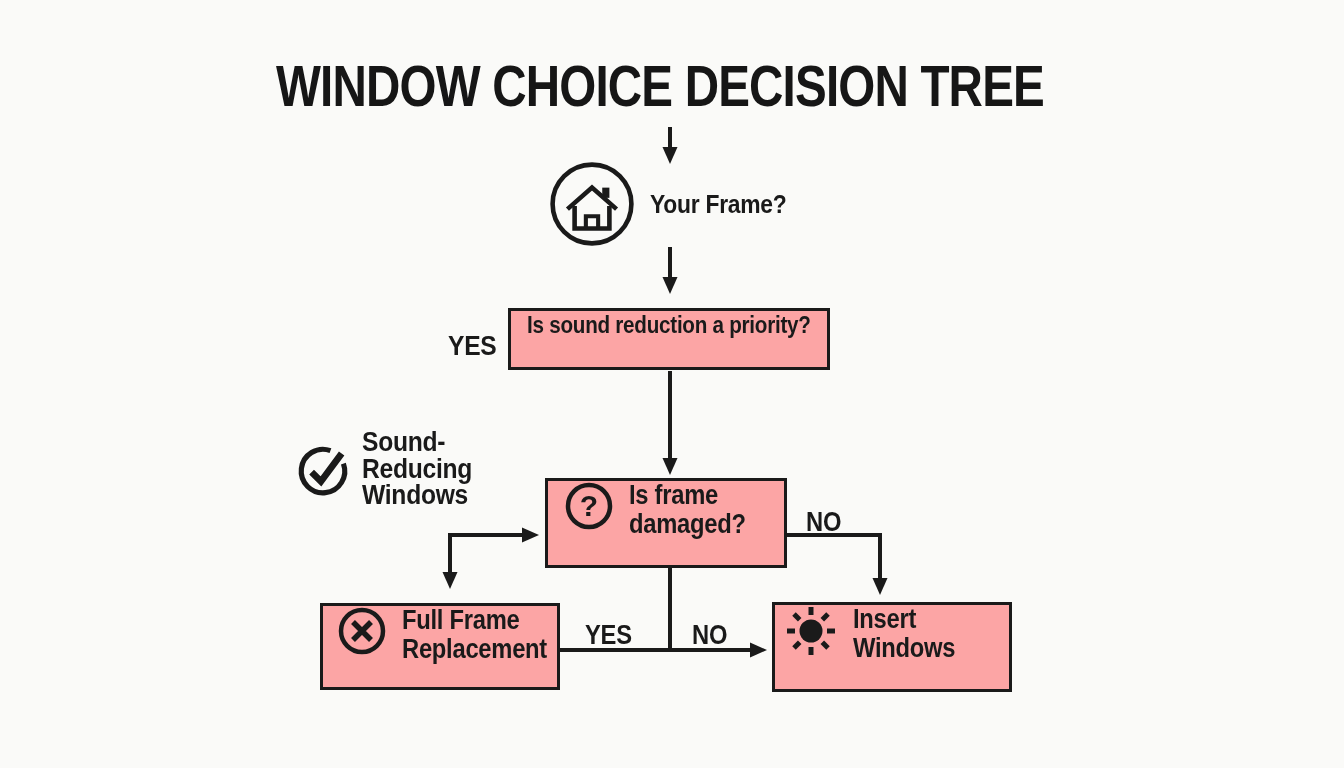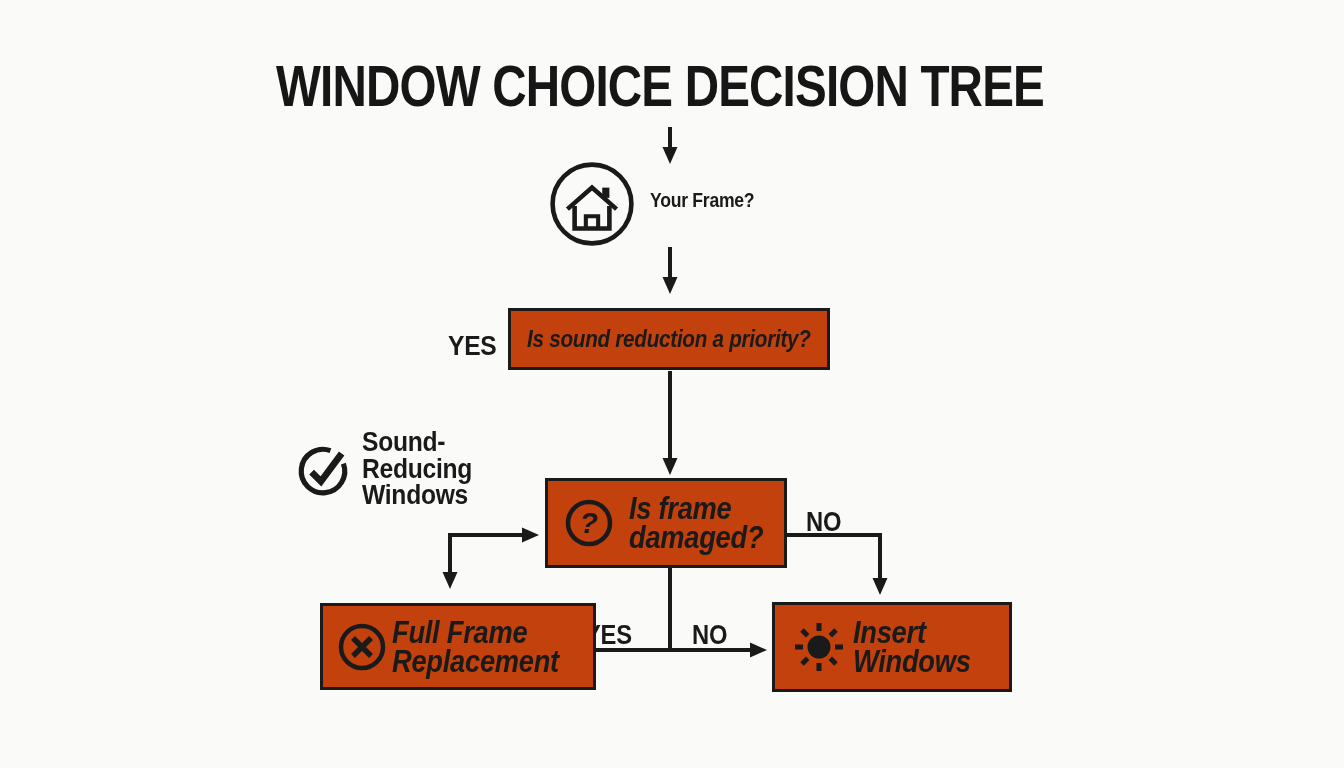--- a/index.html
+++ b/index.html
@@ -27,24 +27,24 @@
 
   
   .lbl {
     display: inline-block; font-weight: bold; color: #1a1a1a;
     transform: scaleX(0.88); transform-origin: left center;
     letter-spacing: -0.3px; white-space: nowrap;
   }
 
   
   .node-box {
-    position: absolute; border: 3px solid #1a1a1a; background: #c2410c;
-    display: flex; align-items: center; font-style: italic;
+    position: absolute; border: 3px solid #1a1a1a; background: #fca5a5;
+    display: flex; align-items: flex-start;
   }
-  .node-box .box-lines { line-height: 29px; font-size: 31px; }
+  .node-box .box-lines { line-height: 29px; font-size: 27px; }
   .icon-cell { flex: 0 0 auto; }
 
   .edge-label { position: absolute; font-size: 27px; margin-top: 8px; }
 
   .multiline { line-height: 26.5px; font-size: 28px; }
 </style>
 </head>
 <body>
 
 <div id="stage">
@@ -77,21 +77,21 @@
 
   <div class="abs" style="left:548px; top:160px; width:88px; height:88px;">
     <svg width="88" height="88" viewBox="0 0 86 86">
       <circle cx="43" cy="43" r="38.5" fill="none" stroke="#1a1a1a" stroke-width="4.5"></circle>
       <rect x="53" y="27" width="7" height="10" fill="#1a1a1a"></rect>
       <path d="M19,48 L43,27 L67,48" fill="none" stroke="#1a1a1a" stroke-width="4.5" stroke-linejoin="miter"></path>
       <path d="M26,45 L26,67 L60,67 L60,45" fill="none" stroke="#1a1a1a" stroke-width="4.5"></path>
       <path d="M37,67 L37,55 L49,55 L49,67" fill="none" stroke="#1a1a1a" stroke-width="4"></path>
     </svg>
   </div>
-  <div class="abs" style="left:650px; top:189px; font-size:20px;">
+  <div class="abs" style="left:650px; top:189px; font-size:26px;">
     <span class="lbl">Your Frame?</span>
   </div>
 
   <div class="edge-label" style="left:448px; top:322px; font-size:28px;">
     <span class="lbl">YES</span>
   </div>
 
   <div class="node-box" style="left:508px; top:308px; width:322px; height:62px; justify-content:center;">
     <span class="lbl" style="font-size:24px; transform:scaleX(0.86); transform-origin:center;">Is sound reduction a priority?</span>
   </div>
@@ -125,34 +125,34 @@
     <span class="lbl">NO</span>
   </div>
 
   <div class="edge-label" style="left:585px; top:612px;">
     <span class="lbl">YES</span>
   </div>
   <div class="edge-label" style="left:692px; top:612px;">
     <span class="lbl">NO</span>
   </div>
 
-  <div class="node-box" style="left:320px; top:603px; width:276px; height:87px; padding-left:14px; gap:5px;">
+  <div class="node-box" style="left:320px; top:603px; width:240px; height:87px; padding-left:14px; gap:15px;">
     <span class="icon-cell">
       <svg width="50" height="50" viewBox="0 0 50 50">
         <circle cx="25" cy="25" r="21" fill="none" stroke="#1a1a1a" stroke-width="4.5"></circle>
         <path d="M16,16 L34,34 M34,16 L16,34" stroke="#1a1a1a" stroke-width="5.5" fill="none"></path>
       </svg>
     </span>
     <span class="box-lines">
       <span class="lbl" style="display:block;">Full Frame</span>
       <span class="lbl" style="display:block;">Replacement</span>
     </span>
   </div>
 
-  <div class="node-box" style="left:772px; top:602px; width:240px; height:90px; padding-left:18px; gap:8px;">
+  <div class="node-box" style="left:772px; top:602px; width:240px; height:90px; padding-left:10px; gap:16px;">
     <span class="icon-cell">
       <svg width="52" height="52" viewBox="0 0 52 52">
         <circle cx="26" cy="26" r="11.5" fill="#1a1a1a"></circle>
         <g stroke="#1a1a1a" stroke-width="5">
           <path d="M42,26 L50,26"></path>
           <path d="M10,26 L2,26"></path>
           <path d="M26,10 L26,2"></path>
           <path d="M26,42 L26,50"></path>
           <path d="M37.3,14.7 L43,9"></path>
           <path d="M14.7,14.7 L9,9"></path>

